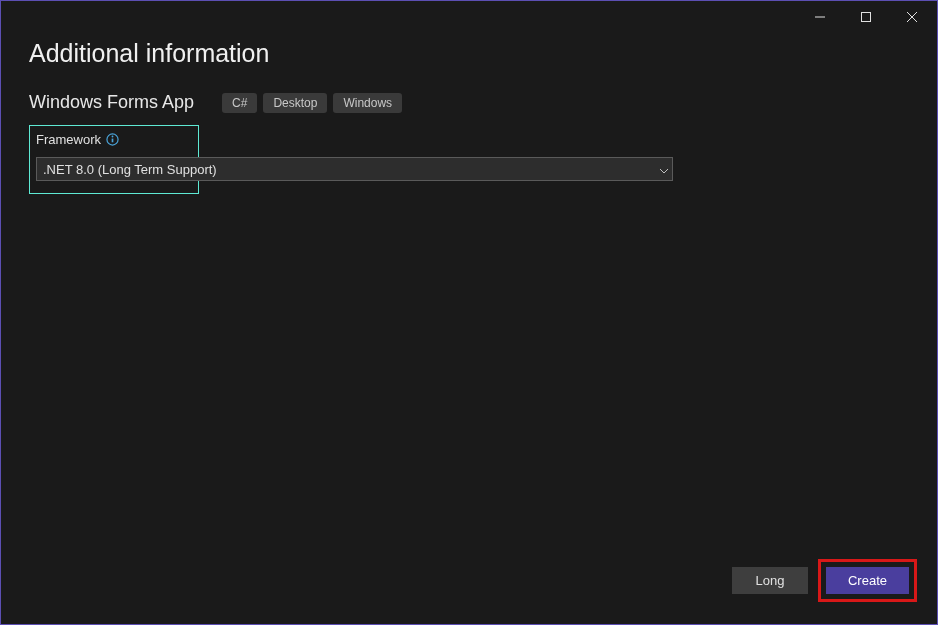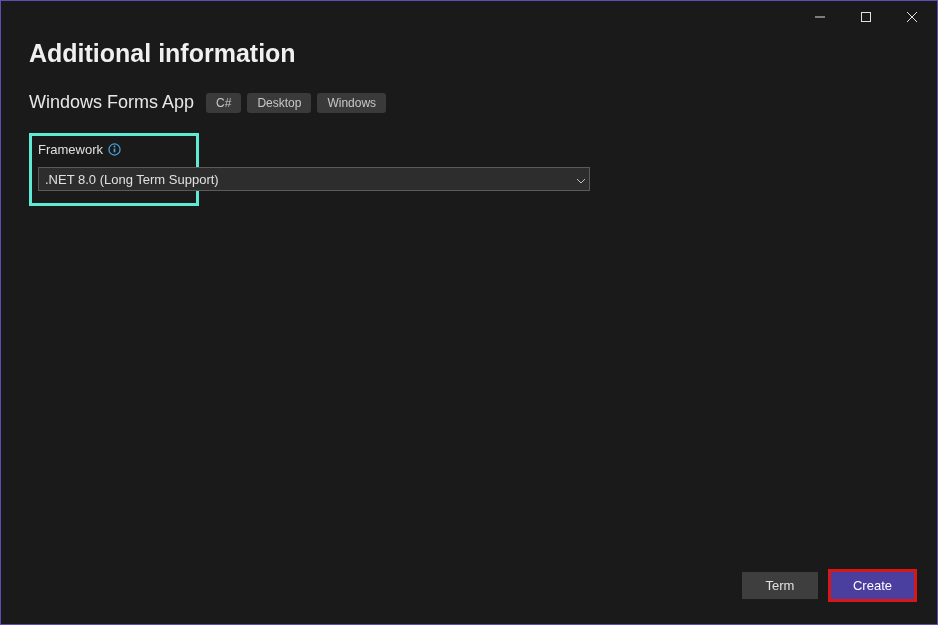--- a/index.html
+++ b/index.html
@@ -35,48 +35,48 @@
     }
     .titlebar-btn svg {
       width: 10px;
       height: 10px;
     }
     .content {
       padding: 6px 28px 0 28px;
     }
     .page-title {
       font-size: 25px;
-      font-weight: 700;
+      font-weight: 400;
       color: #f0f0f0;
       margin-bottom: 24px;
     }
     .subtitle-row {
       display: flex;
       align-items: center;
-      gap: 12px;
-      margin-bottom: 20px;
+      gap: 28px;
+      margin-bottom: 12px;
     }
     .subtitle {
       font-size: 18px;
       font-weight: 400;
       color: #e8e8e8;
     }
     .tags {
       display: flex;
       gap: 6px;
     }
     .tag {
       background: #3a3a3a;
       color: #c8c8c8;
       font-size: 12px;
       padding: 3px 10px;
       border-radius: 3px;
     }
     .framework-section {
-      border: 3px solid #5eead4;
+      border: 1px solid #5eead4;
       padding: 6px 6px 8px 6px;
       width: 170px;
       position: relative;
     }
     .framework-label-row {
       display: flex;
       align-items: center;
       gap: 5px;
       margin-bottom: 8px;
     }
@@ -92,21 +92,21 @@
       justify-content: center;
     }
     .info-icon svg {
       width: 13px;
       height: 13px;
     }
     .dropdown-wrapper {
       position: absolute;
       left: 6px;
       top: 31px;
-      width: 552px;
+      width: 637px;
     }
     .dropdown {
       background: #2d2d2d;
       border: 1px solid #5a5a5a;
       height: 24px;
       width: 100%;
       display: flex;
       align-items: center;
       justify-content: space-between;
       padding: 0 4px 0 6px;
@@ -136,20 +136,21 @@
       align-items: center;
       justify-content: center;
     }
     .btn-back {
       background: #3e3e3e;
       color: #e0e0e0;
       min-width: 76px;
     }
     .create-wrap {
       border: 3px solid #d81818;
+      padding: 5px;
     }
     .btn-create {
       background: #4a3e9e;
       color: #ffffff;
       min-width: 80px;
     }
   </style>
 </head>
 <body>
 
@@ -203,17 +204,17 @@
               <path d="M0 0 L4 4 L8 0" stroke="#c0c0c0" stroke-width="1" fill="none"></path>
             </svg>
         </span>
       </div>
     </div>
     <div style="height:30px"></div>
   </div>
 </div>
 
 <div class="bottom-bar">
-  <button class="btn btn-back">Term</button>
+  <button class="btn btn-back">Long</button>
   <div class="create-wrap">
     <button class="btn btn-create">Create</button>
   </div>
 </div>
 
 </body></html>

